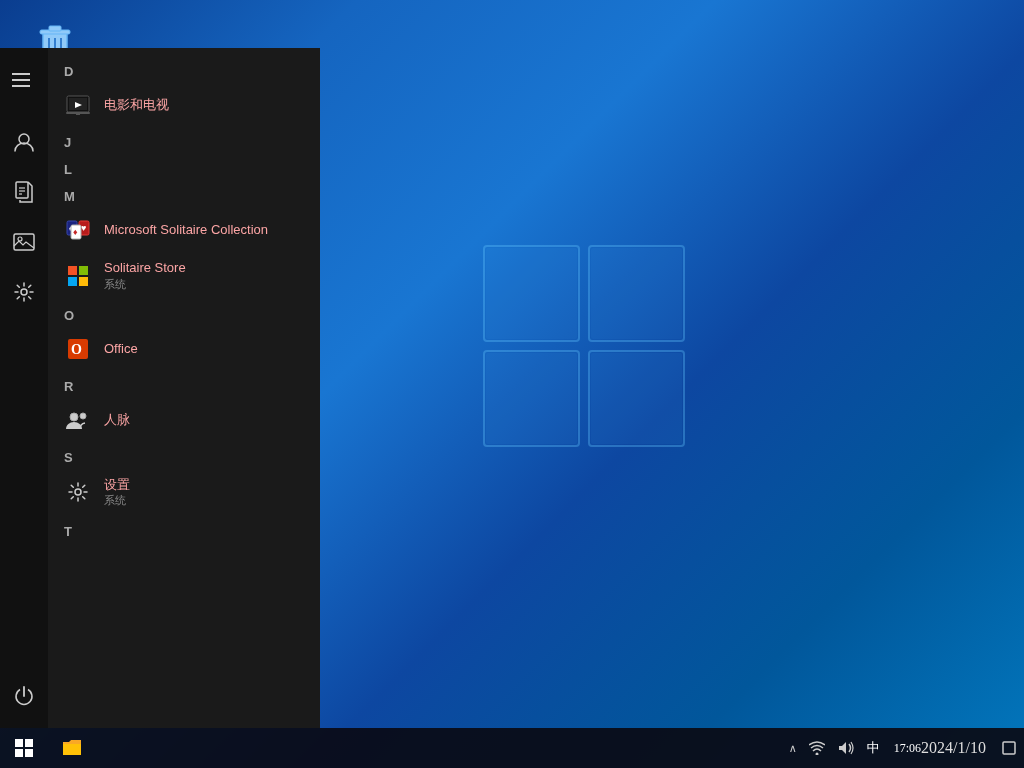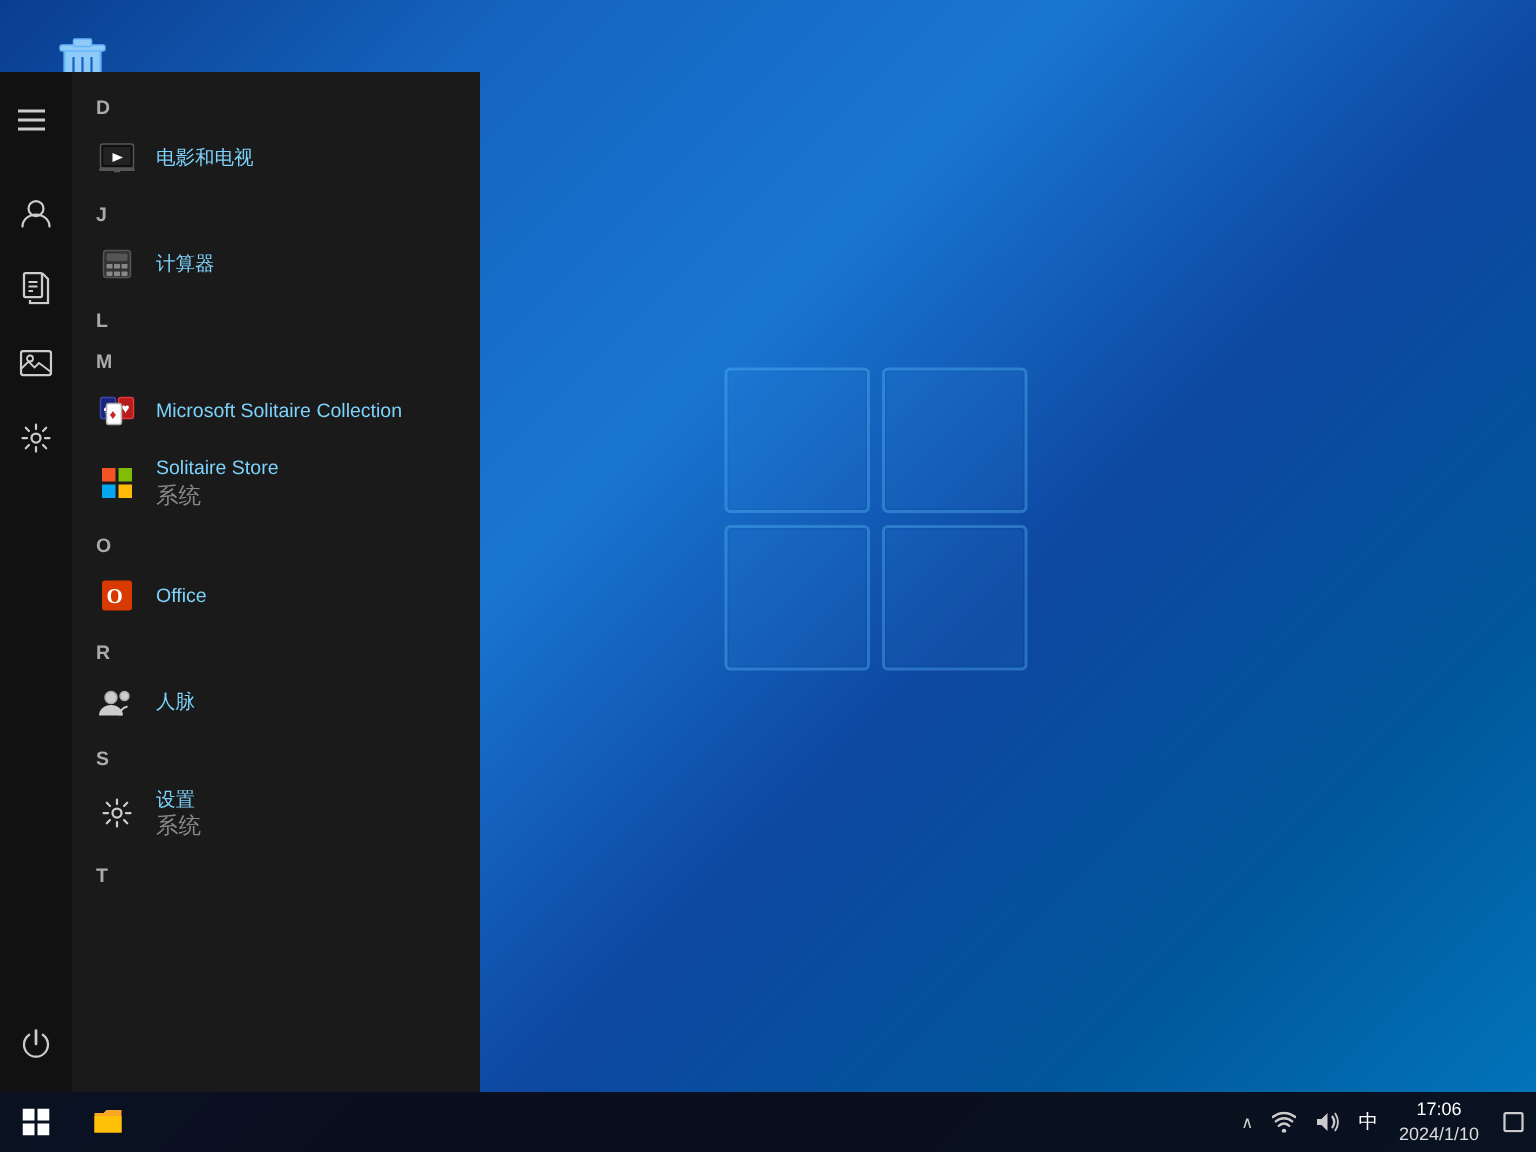--- a/index.html
+++ b/index.html
@@ -91,26 +91,26 @@
       display: flex;
       align-items: center;
       cursor: pointer;
       font-size: 13px;
     }
 
     #clock {
       padding: 0 8px;
       height: 40px;
       display: flex;
-      flex-direction: column;
       align-items: center;
       justify-content: center;
       cursor: pointer;
       font-size: 12px;
       line-height: 1.4;
+      font-family: Liberation Serif, serif;
     }
 
     
     #start-menu {
       position: absolute;
       bottom: 40px;
       left: 0;
       width: 320px;
       height: 680px;
       background: #1a1a1a;
@@ -186,26 +186,27 @@
       flex-shrink: 0;
     }
 
     .app-item .app-info {
       display: flex;
       flex-direction: column;
     }
 
     .app-item .app-name {
       font-size: 13px;
-      color: #7dd3fc;
+      color: #fca5a5;
       line-height: 1.2;
+      text-align: right;
     }
 
     .app-item .app-sub {
-      font-size: 15px;
+      font-size: 11px;
       color: #888888;
       margin-top: 1px;
     }
 
     .app-item .expand-arrow {
       margin-left: auto;
       color: #888;
       font-size: 12px;
     }
     .hamburger-btn {
@@ -330,37 +331,20 @@
             <rect x="10" y="17" width="4" height="3" fill="#555"></rect>
           </svg>
         </div>
         <div class="app-info">
           <span class="app-name">电影和电视</span>
         </div>
       </div>
 
       <div class="section-letter">J</div>
 
-      <div class="app-item">
-        <div class="app-icon">
-          <svg width="22" height="22" viewBox="0 0 22 22" fill="none">
-            <rect x="2" y="2" width="18" height="18" rx="2" fill="#333" stroke="#555" stroke-width="1"></rect>
-            <rect x="4" y="4" width="14" height="5" rx="1" fill="#555"></rect>
-            <rect x="4" y="11" width="4" height="3" rx="0.5" fill="#888"></rect>
-            <rect x="9" y="11" width="4" height="3" rx="0.5" fill="#888"></rect>
-            <rect x="14" y="11" width="4" height="3" rx="0.5" fill="#888"></rect>
-            <rect x="4" y="16" width="4" height="3" rx="0.5" fill="#888"></rect>
-            <rect x="9" y="16" width="4" height="3" rx="0.5" fill="#888"></rect>
-            <rect x="14" y="16" width="4" height="3" rx="0.5" fill="#888"></rect>
-          </svg>
-        </div>
-        <div class="app-info">
-          <span class="app-name">计算器</span>
-        </div>
-      </div>
 
       <div class="section-letter">L</div>
 
 
       <div class="section-letter">M</div>
 
       <div class="app-item">
         <div class="app-icon">
           <svg width="24" height="22" viewBox="0 0 24 22" fill="none">
             <rect x="1" y="2" width="10" height="14" rx="1.5" fill="#1a237e" stroke="#3949ab" stroke-width="1"></rect>
@@ -482,21 +466,21 @@
           <path d="M14 2 Q18 8 14 14" stroke="#ccc" stroke-width="1.2" fill="none"></path>
         </svg>
       </div>
 
       <div class="tray-item">
         <span style="font-size:13px; color:white;">中</span>
       </div>
 
       <div id="clock">
         <span style="font-size:12px; color:white; font-weight:500;">17:06</span>
-        <span style="font-size:12px; color:#ddd;">2024/1/10</span>
+        <span style="font-size:16px; color:#ddd;">2024/1/10</span>
       </div>
 
       <div class="tray-item" style="font-size:14px; color:white; padding: 0 8px;">
         <svg width="14" height="14" viewBox="0 0 14 14" fill="none">
           <rect x="1" y="1" width="12" height="12" rx="1" stroke="#ccc" stroke-width="1.5" fill="none"></rect>
         </svg>
       </div>
 
     </div>
   </div>

